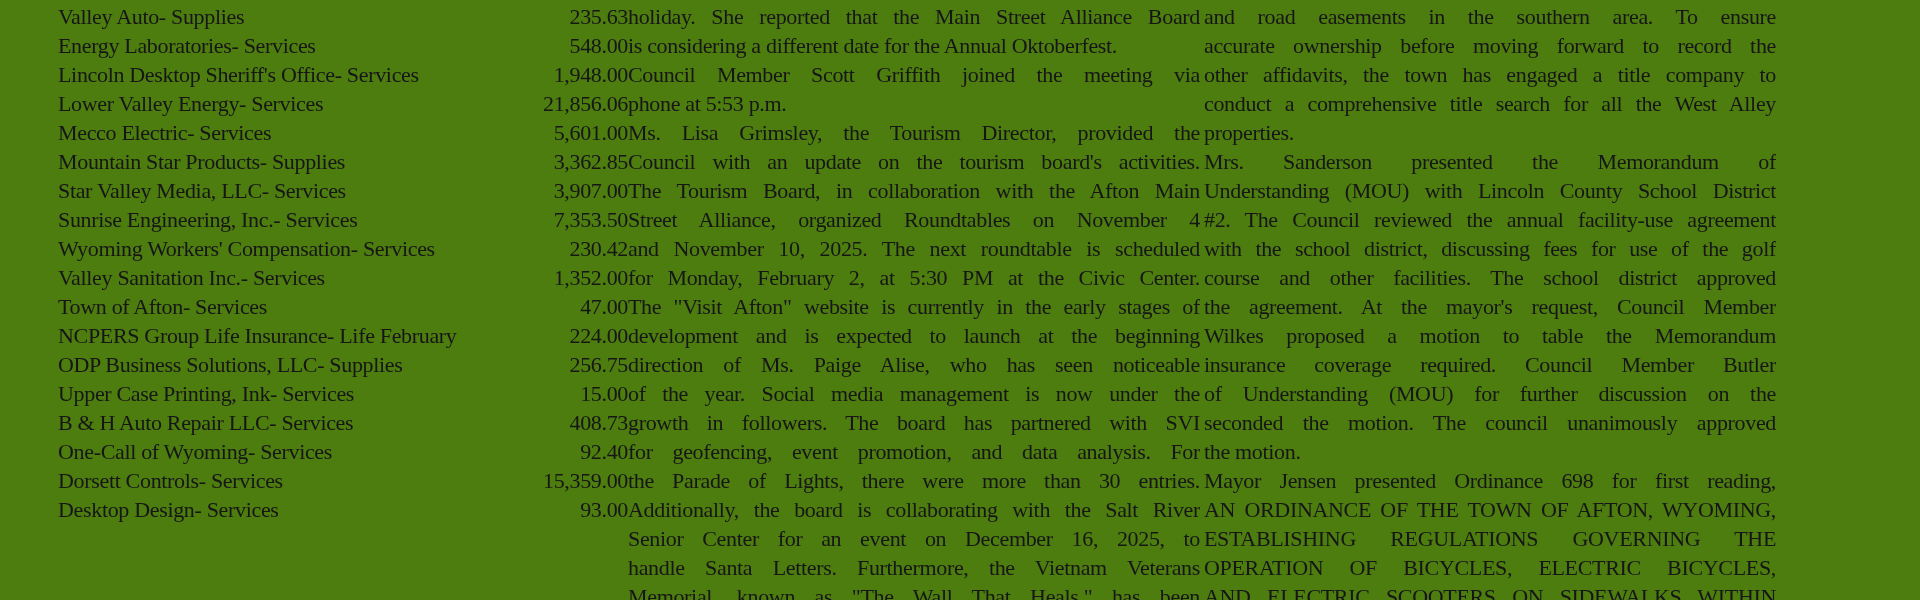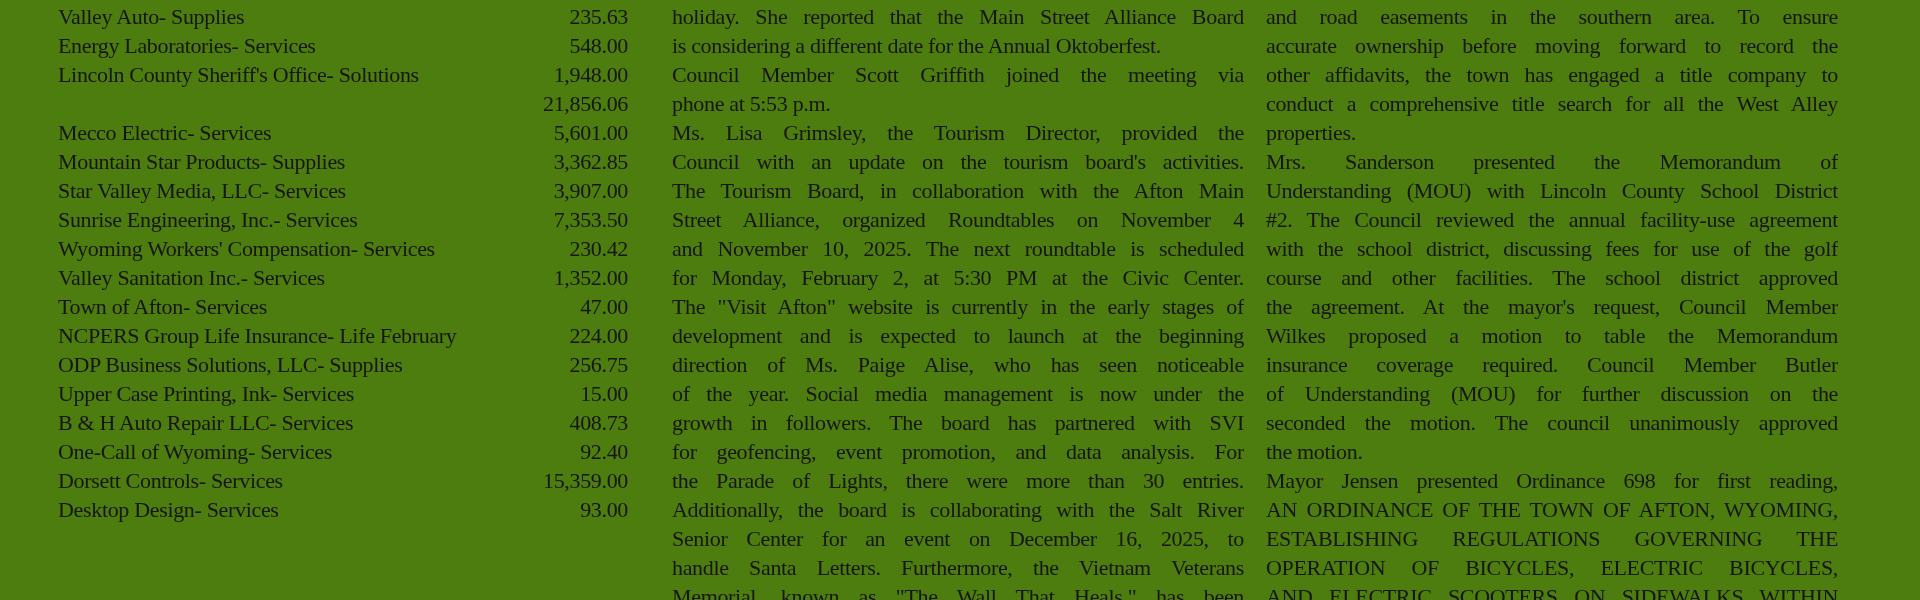--- a/index.html
+++ b/index.html
@@ -19,22 +19,22 @@
     letter-spacing: -0.015em;
   }
   .col {
     position: absolute;
     top: 0;
     padding-top: 2px;
     height: 598px;
     overflow: hidden;
   }
   .col-expenditures { left: 58px;   width: 570px; }
-  .col-middle       { left: 672px;  width: 572px; }
-  .col-right        { left: 1266px; width: 572px; }
+  .col-middle       { left: 628px;  width: 572px; }
+  .col-right        { left: 1204px; width: 572px; }
 
   .exp-row {
     display: flex;
     justify-content: space-between;
     height: 29px;
     line-height: 29px;
     white-space: nowrap;
   }
   .exp-row .amount { margin-left: auto; }
 
@@ -66,24 +66,25 @@
   <section class="col col-expenditures">
       <div class="exp-row">
         <span class="vendor">Valley Auto- Supplies</span>
         <span class="amount">235.63</span>
       </div>
       <div class="exp-row">
         <span class="vendor">Energy Laboratories- Services</span>
         <span class="amount">548.00</span>
       </div>
       <div class="exp-row">
-        <span class="vendor">Lincoln County Sheriff's Office- Solutions</span>
+        <span class="vendor">Lincoln Desktop Sheriff's Office- Services</span>
         <span class="amount">1,948.00</span>
       </div>
       <div class="exp-row">
+        <span class="vendor">Lower Valley Energy- Services</span>
         <span class="amount">21,856.06</span>
       </div>
       <div class="exp-row">
         <span class="vendor">Mecco Electric- Services</span>
         <span class="amount">5,601.00</span>
       </div>
       <div class="exp-row">
         <span class="vendor">Mountain Star Products- Supplies</span>
         <span class="amount">3,362.85</span>
       </div>

